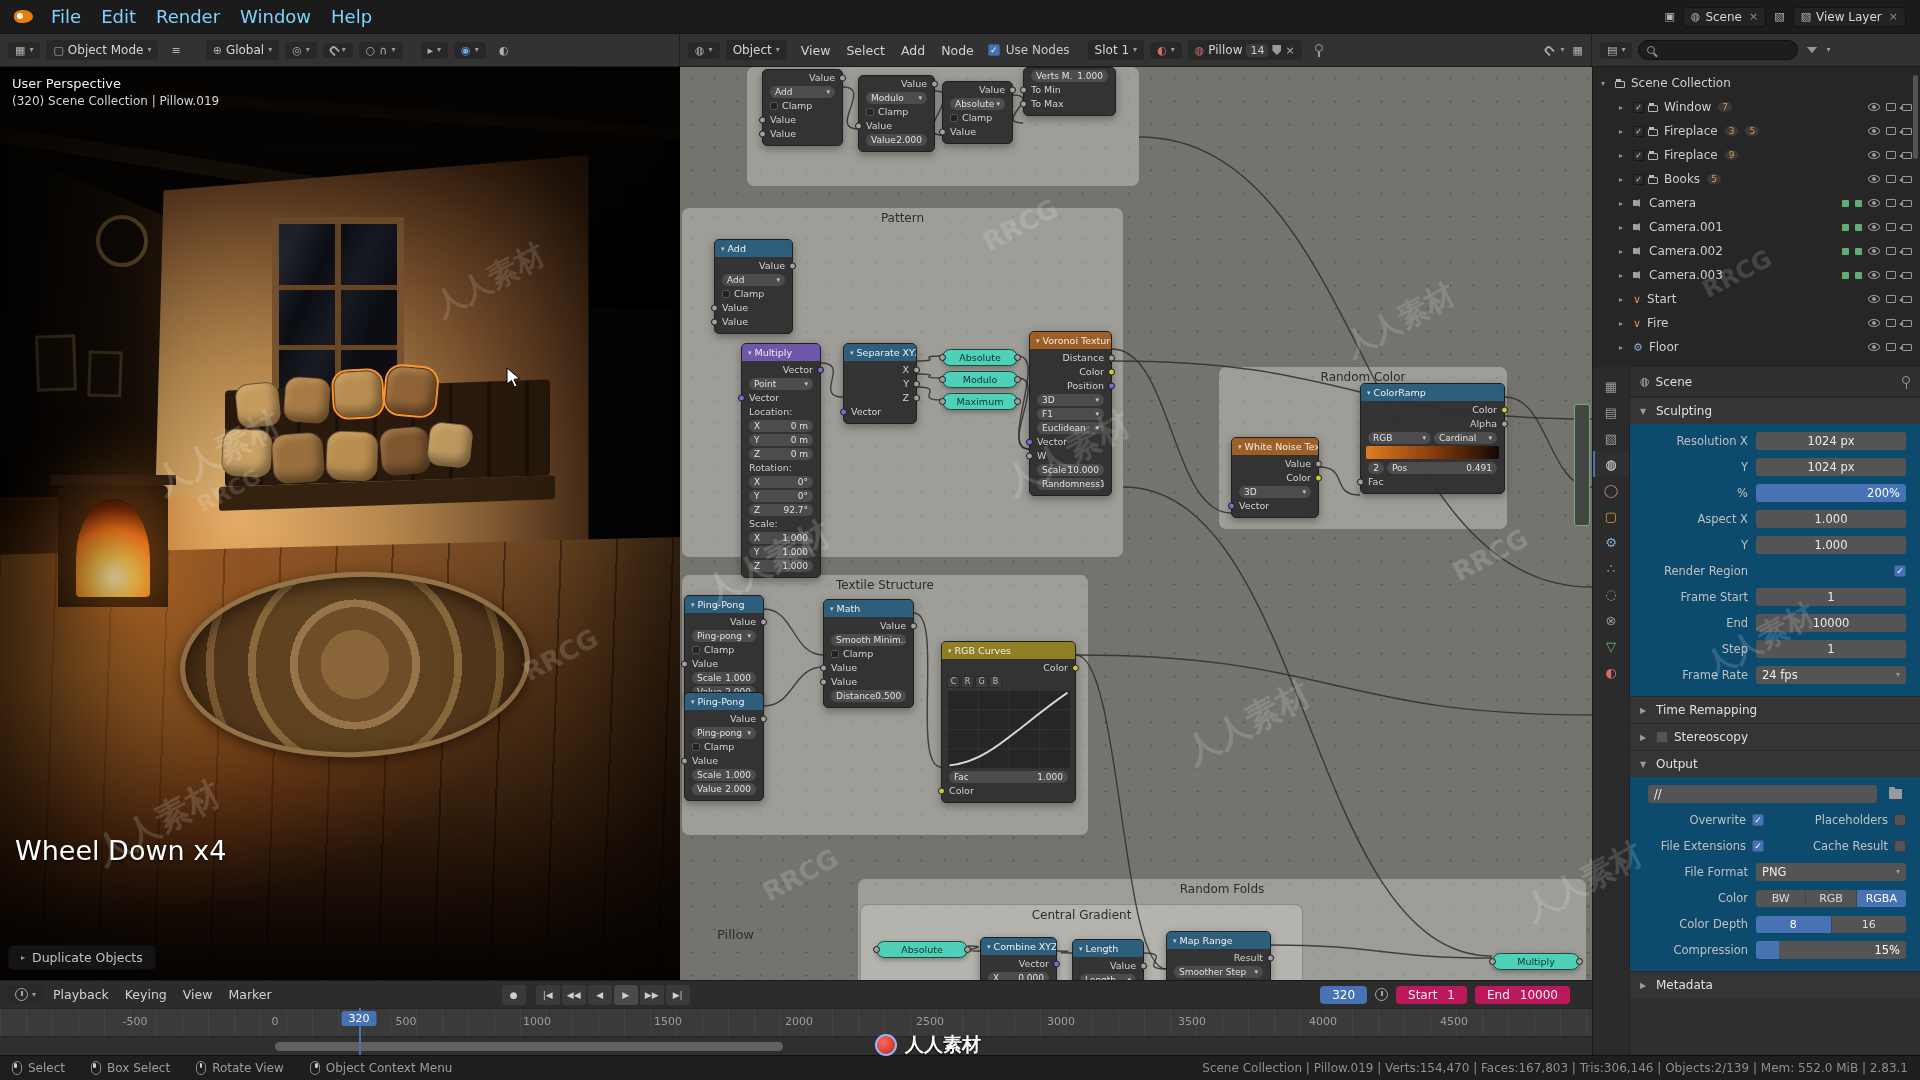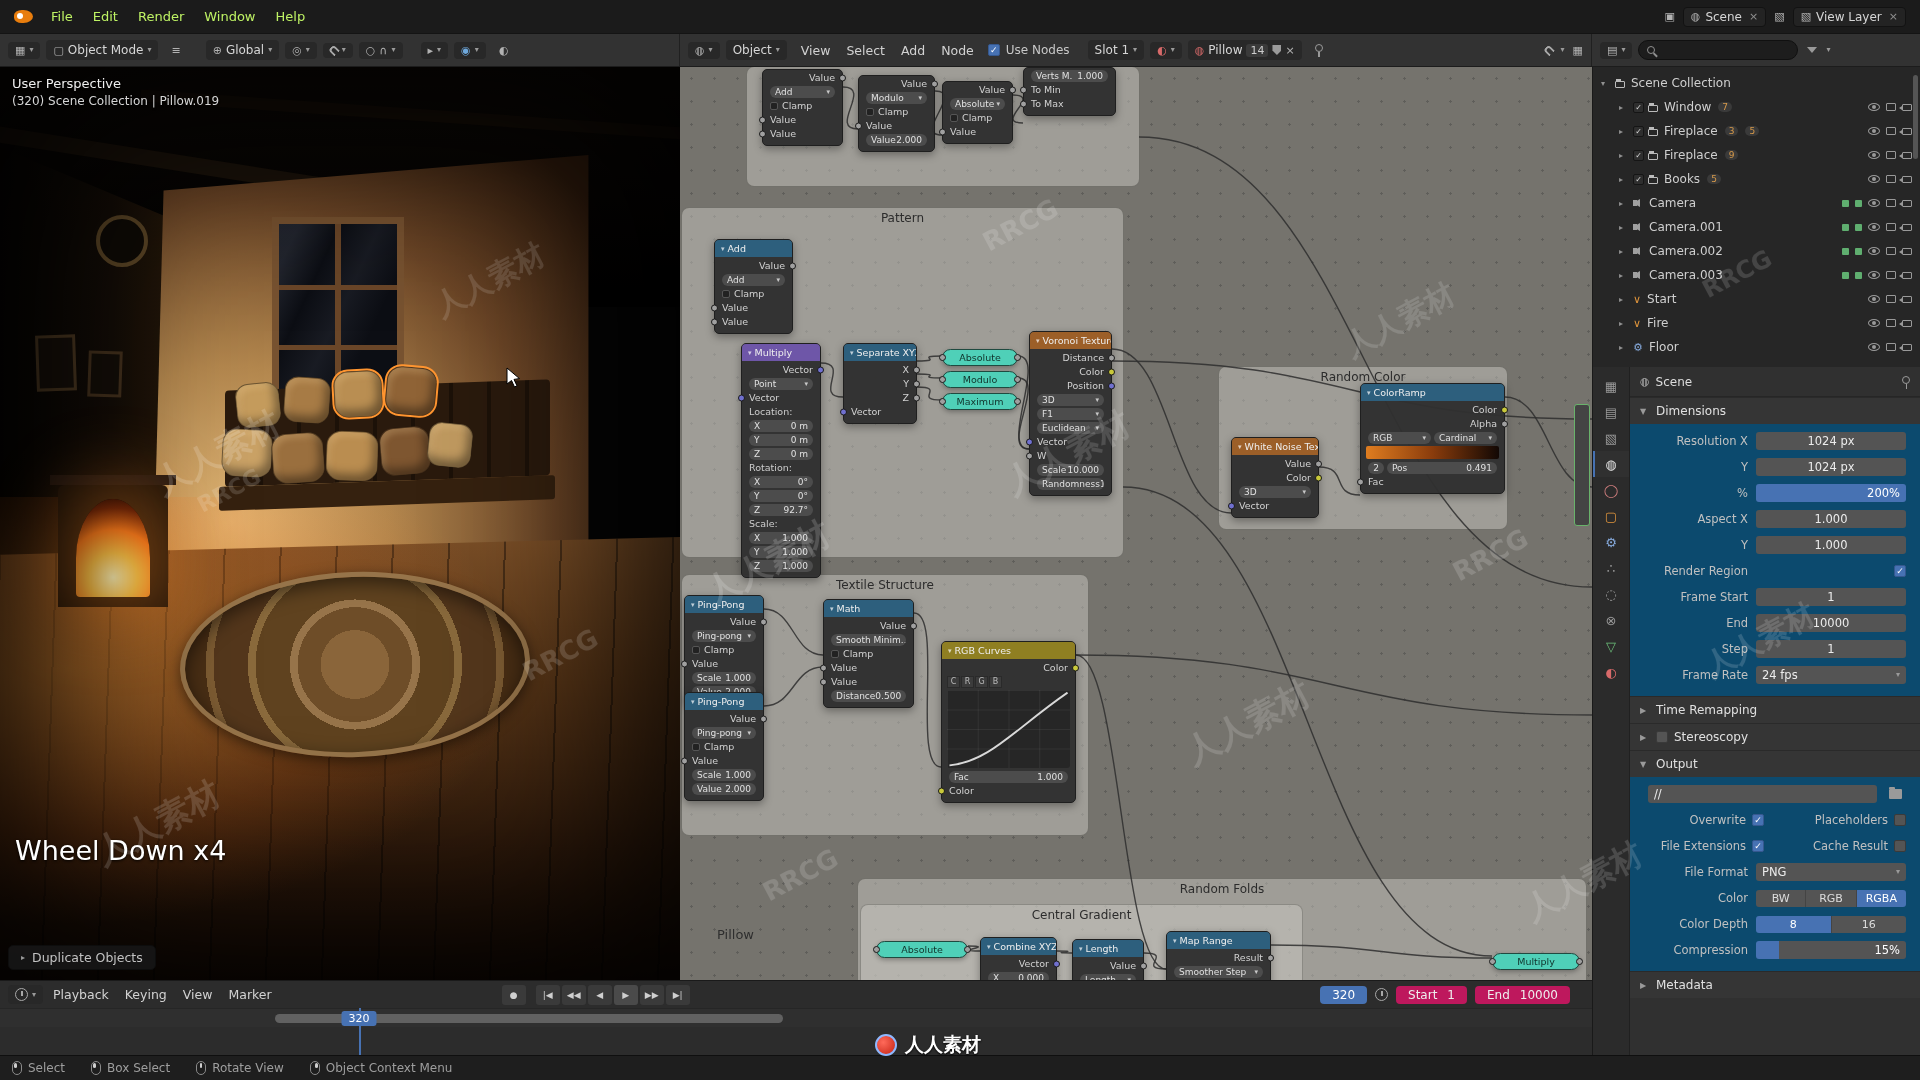--- a/index.html
+++ b/index.html
@@ -5,21 +5,21 @@
 *{margin:0;padding:0;box-sizing:border-box}
 html,body{width:1920px;height:1080px;overflow:hidden;background:#000}
 body{font-family:"DejaVu Sans","Liberation Sans",sans-serif;font-size:12px;color:#c8c8c8;-webkit-user-select:none;user-select:none}
 #app{position:relative;width:1920px;height:1080px;background:#161616;overflow:hidden}
 
 
 .topbar{height:33px;display:flex;align-items:center;background:#1b1b1b;padding:0 8px;gap:2px}
 .logo{width:19px;height:13px;background:#e87d0d;border-radius:45% 55% 55% 45%;position:relative;margin:0 6px;flex:none}
 .logo::after{content:"";position:absolute;left:3px;top:3px;width:6px;height:6px;background:#fff;border-radius:50%}
 .tb-menus{display:flex;align-items:center}
-.menu-item{padding:4px 10px;font-size:13px;color:#bef264;border-radius:4px;white-space:nowrap}
+.menu-item{padding:4px 10px;font-size:18px;color:#7dd3fc;border-radius:4px;white-space:nowrap}
 .ws-tabs{display:flex;align-items:flex-end;margin-left:14px;height:33px}
 .ws-tab{padding:5px 13px 6px;font-size:12.5px;color:#ababab;border-radius:5px 5px 0 0;white-space:nowrap}
 .ws-tab.active{background:#3d3d3d;color:#fff}
 .ws-tab.add{color:#8f8f8f;padding:5px 9px 6px}
 .topbar-right{margin-left:auto;display:flex;align-items:center;gap:8px;padding-right:6px}
 .sel-field{display:flex;align-items:center;gap:5px;background:#232323;border:1px solid #121212;border-radius:4px;padding:2px 7px;font-size:12px;color:#d6d6d6}
 .sel-field .x{color:#8f8f8f;font-size:11px;margin-left:2px}
 .g{color:#b2b2b2;font-size:11px;line-height:1}
 .g.orange{color:#e0953c}.g.blue{color:#86aadc}.g.red{color:#d86a6a}
 .car{font-size:8px;color:#9a9a9a;line-height:1}
@@ -866,20 +866,33 @@
             <div class="tl-field">
                 <span>Start</span>
                 <span>1</span>
               </div>
             <div class="tl-field">
                 <span>End</span>
                 <span>10000</span>
               </div>
           </div>
         </div>
+        <div class="tl-ruler" id="tl-ruler">
+            <div class="tick" style="left: 135px;">-500</div>
+            <div class="tick" style="left: 275px;">0</div>
+            <div class="tick" style="left: 406px;">500</div>
+            <div class="tick" style="left: 537px;">1000</div>
+            <div class="tick" style="left: 668px;">1500</div>
+            <div class="tick" style="left: 799px;">2000</div>
+            <div class="tick" style="left: 930px;">2500</div>
+            <div class="tick" style="left: 1061px;">3000</div>
+            <div class="tick" style="left: 1192px;">3500</div>
+            <div class="tick" style="left: 1323px;">4000</div>
+            <div class="tick" style="left: 1454px;">4500</div>
+          </div>
         <div class="tl-bottom">
           <div class="tl-scroll"></div>
         </div>
       <div class="playhead" style="left: 359px;"></div>
           <div class="playhead-pill" style="left: 359px;">320</div>
         </div>
     </div>
 
     <div class="right-col">
       <div class="outliner" id="outliner-list">
@@ -1070,21 +1083,21 @@
           </div>
         <div class="prop-content">
           <div class="pcrumb">
             <span class="g">◍</span>
             <span>Scene</span>
             <span style="margin-left:auto" class="i-pin"></span>
           </div>
           <div id="prop-body">
               <div class="psec-h">
                 <span class="psec-ar">▼</span>
-                <span>Dimensions</span>
+                <span>Sculpting</span>
               </div>
               <div class="psec-b">
                 <div class="prow">
                   <div class="plabel">Resolution X</div>
                   <div class="pcell">
                     <div class="pfield">1024 px</div>
                   </div>
                 </div>
                 <div class="prow">
                   <div class="plabel">Y</div>
@@ -1239,20 +1252,21 @@
         </div>
         <div class="sb-item">
           <div class="mouse m-m"></div>
           <span>Rotate View</span>
         </div>
         <div class="sb-item">
           <div class="mouse m-r"></div>
           <span>Object Context Menu</span>
         </div>
       </div>
+    <div class="sb-stats">Scene Collection | Pillow.019 | Verts:154,470 | Faces:167,803 | Tris:306,146 | Objects:2/139 | Mem: 552.0 MiB | 2.83.1</div>
   </div>
 
   <div id="wm-layer">
       <div class="wm" style="left: 150px; top: 430px; font-size: 34px; opacity: 0.16;">人人素材</div>
       <div class="wm" style="left: 195px; top: 478px; font-size: 22px; opacity: 0.14;">RRCG</div>
       <div class="wm" style="left: 90px; top: 800px; font-size: 34px; opacity: 0.15;">人人素材</div>
       <div class="wm" style="left: 520px; top: 640px; font-size: 26px; opacity: 0.15;">RRCG</div>
       <div class="wm" style="left: 430px; top: 260px; font-size: 30px; opacity: 0.13;">人人素材</div>
       <div class="wm" style="left: 700px; top: 540px; font-size: 34px; opacity: 0.16;">人人素材</div>
       <div class="wm" style="left: 980px; top: 210px; font-size: 26px; opacity: 0.15;">RRCG</div>

